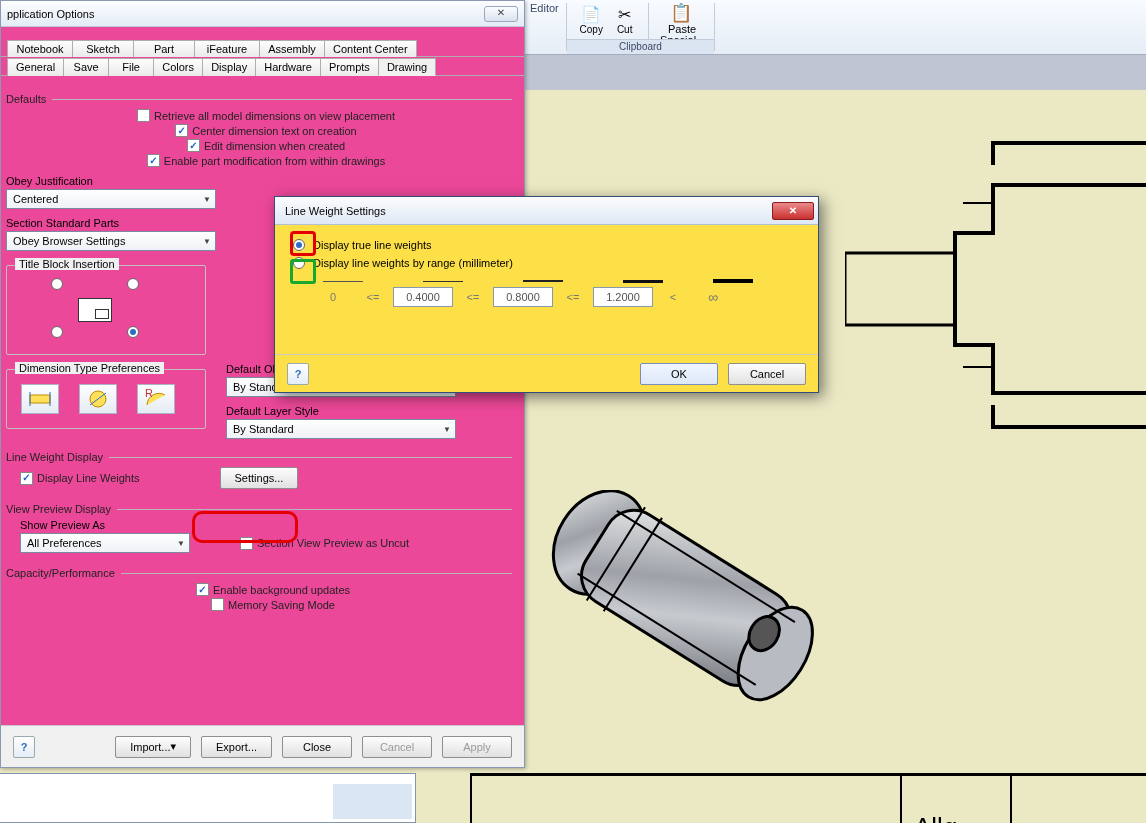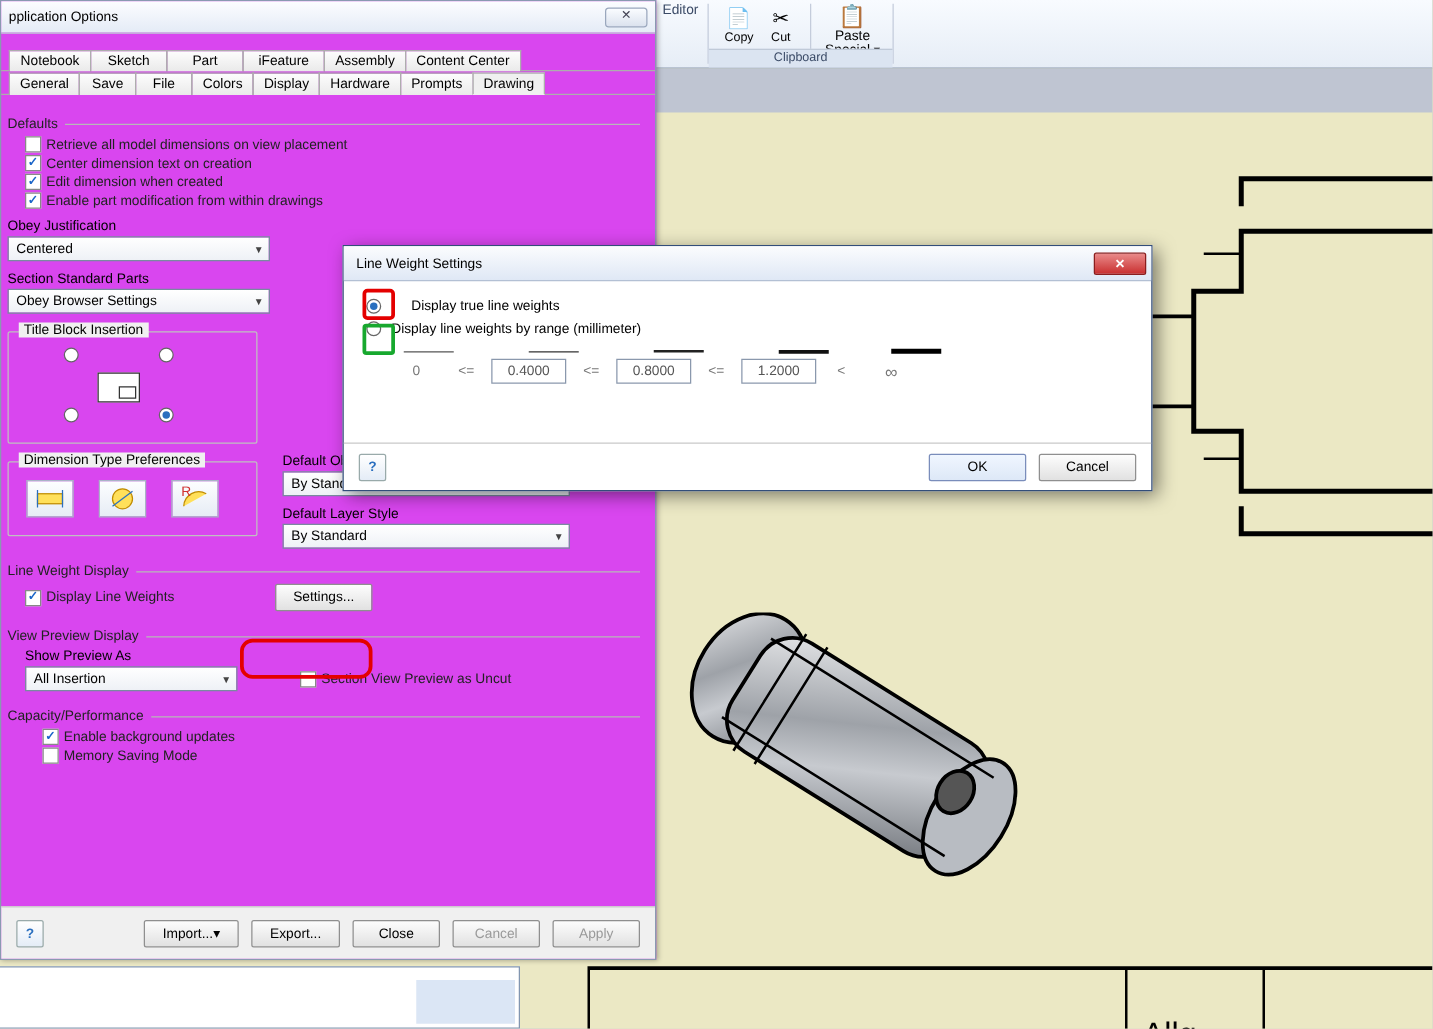--- a/index.html
+++ b/index.html
@@ -10,53 +10,53 @@
 .ribbon-group { position: absolute; top: 0; height: 55px; text-align: center; }
 .ribbon-group .icons { height: 38px; display: flex; align-items: center; justify-content: center; gap: 14px; padding-top: 2px; }
 .ribbon-sep { position:absolute; top:3px; height:48px; width:1px; background:#c4ccdb; }
 
 .ribbon-panel-label { position:absolute; bottom:0; left:0; right:0; height:15px; background:#dbe4f1; font-size:10px; color:#3a4a66; border-top:1px solid #c0cad8; text-align:center; line-height:14px;}
 
 
 .drawing-area { position: absolute; top: 55px; left: 0; right: 0; bottom: 0; background: #ebe8c4; }
 
 
-.dlg-options { position:absolute; left:0; top:0; width:525px; height:768px; background:#d946ef; border:1px solid #8a99b1; box-shadow:1px 1px 4px rgba(0,0,0,0.3);}
+.dlg-options { position:absolute; left:0; top:0; width:525px; height:768px; background:#ec4899; border:1px solid #8a99b1; box-shadow:1px 1px 4px rgba(0,0,0,0.3);}
 .dlg-options .titlebar { height:26px; background:linear-gradient(#fcfdff,#e4ebf6); border-bottom:1px solid #c0c9d8; display:flex; align-items:center; padding:0 6px; justify-content:space-between;}
 .dlg-options .close-x { width:34px; height:16px; border:1px solid #9aa7bd; border-radius:3px; background:linear-gradient(#fafcff,#dbe2ee); text-align:center; line-height:12px; color:#445; font-size:10px;}
 
 
 .tabs-row { display:flex; border-bottom:1px solid #adadad; padding:0 6px; margin-top:8px;}
 .tabs-row.second { margin-top:0;}
 .tab { padding:2px 8px; background:linear-gradient(#fdfdfd,#eaeaea); border:1px solid #adadad; border-bottom:none; margin-right:-1px; font-size:11px; cursor:default; position:relative; top:1px;}
 .tab.active { background:#f0f0f0; border-bottom:1px solid #f0f0f0; z-index:2;}
 
 .panel-body { padding:8px 12px 8px 5px; position:absolute; top:80px; left:0; right:0; bottom:42px; overflow:hidden;}
 
 .section-label { font-size:11px; color:#222; margin:4px 0 4px 0; display:flex; align-items:center; gap:6px;}
 .section-label .rule { flex:1; height:1px; background:#b8b8b8;}
 
-.chk-row { display:flex; align-items:center; gap:4px; margin:2px 0 2px 14px; color:#222;}
+.chk-row { display:flex; align-items:center; gap:4px; margin:2px 0 2px 14px; color:#222;justify-content:center;}
 .chk { width:13px; height:13px; border:1px solid #888; background:#fff; display:inline-flex; align-items:center; justify-content:center;}
 .chk.checked::after { content:"✓"; color:#1a64c8; font-size:10px; font-weight:bold; line-height:10px;}
 
 .combo { display:flex; align-items:center; justify-content:space-between; border:1px solid #7a8aa0; background:linear-gradient(#fff,#eef1f6); height:20px; padding:0 4px 0 6px; font-size:11px;}
 .combo .arrow { font-size:8px; color:#444;}
 
 .group-frame { border:1px solid #c0c0c0; border-radius:2px; padding:8px 10px 10px 10px; margin-top:6px; position:relative;}
 .group-frame .legend { position:absolute; top:-8px; left:8px; background:#f0f0f0; padding:0 4px; font-size:11px;}
 
 .btn { display:inline-flex; align-items:center; justify-content:center; padding:2px 14px; background:linear-gradient(#fdfdfd,#e1e1e1); border:1px solid #8f8f8f; border-radius:2px; font-size:11px; min-width:70px; height:22px;}
 .btn.disabled { color:#9a9a9a;}
 
 .bottom-bar { position:absolute; left:0; right:0; bottom:0; height:42px; background:#f0f0f0; border-top:1px solid #c9c9c9; display:flex; align-items:center; padding:0 12px; gap:10px;}
 .help-q { width:22px; height:22px; border:1px solid #9aa; background:linear-gradient(#fff,#e4ecf6); display:flex; align-items:center; justify-content:center; color:#2a6fbf; font-weight:bold; border-radius:2px;}
 
 
-.dlg-lw { position:absolute; left:274px; top:196px; width:648px; height:197px; background:#ffffff; border:1px solid #324d7a; box-shadow:4px 4px 14px rgba(0,0,0,0.5);}
+.dlg-lw { position:absolute; left:274px; top:196px; width:545px; height:197px; background:#fde047; border:1px solid #324d7a; box-shadow:4px 4px 14px rgba(0,0,0,0.5);}
 .dlg-lw .titlebar { height:28px; background:linear-gradient(#fbfcfe,#dfe8f5); border-bottom:1px solid #b3c0d4; display:flex; align-items:center; justify-content:space-between; padding:0 4px 0 10px; font-size:12px;}
 .close-btn { width:42px; height:18px; background:linear-gradient(#e98a8a,#c93030); border:1px solid #8a1e1e; border-radius:2px; display:flex; align-items:center; justify-content:center; color:#fff; font-weight:bold; font-size:10px;}
 
 .radio { width:12px; height:12px; border:1px solid #666; border-radius:50%; background:#fff; display:inline-flex; align-items:center; justify-content:center;}
 .radio.checked::after{ content:""; width:6px; height:6px; background:#2a6fbf; border-radius:50%;}
 
 .annot-red { position:absolute; border:3px solid #e40000; border-radius:10px; pointer-events:none;}
 .annot-green { position:absolute; border:3px solid #17a82e; border-radius:3px; pointer-events:none;}
 
 .lw-input { width:60px; height:20px; border:1px solid #8a98ad; background:#fff; text-align:center; font-size:11px;}
@@ -285,21 +285,21 @@
         </div>
     </div>
 
     <div class="section-label" style="margin-top:14px;">
         <span>View Preview Display</span>
         <span class="rule"></span>
       </div>
     <div style="margin:4px 0 2px 14px;">Show Preview As</div>
     <div style="display:flex; align-items:center; gap:50px; margin-left:14px;">
       <div class="combo" style="width:170px;">
-        <span>All Insertion</span>
+        <span>All Preferences</span>
           <span class="arrow">▼</span>
       </div>
       <label class="chk-row" style="margin:0;">
           <span class="chk"></span>
           <span>Section View Preview as Uncut</span>
         </label>
     </div>
 
     <div class="section-label" style="margin-top:14px;">
         <span>Capacity/Performance</span>
@@ -328,21 +328,21 @@
 
 <div class="annot-red" style="left:192px; top:511px; width:106px; height:32px;"></div>
 
 <div class="dlg-lw">
   <div class="titlebar">
     <span>Line Weight Settings</span>
     <div class="close-btn">✕</div>
   </div>
 
   <div style="padding:14px 18px 8px 18px;">
-    <div style="display:flex; align-items:center; gap:24px; margin-bottom:6px;">
+    <div style="display:flex; align-items:center; gap:8px; margin-bottom:6px;">
       <span class="radio checked"></span>
       <span>Display true line weights</span>
     </div>
     <div style="display:flex; align-items:center; gap:8px; margin-bottom:10px;">
       <span class="radio"></span>
       <span>Display line weights by range (millimeter)</span>
     </div>
 
     <div style="display:flex; align-items:center; gap:0; margin:8px 0 4px 20px;">
       <div style="width:60px; text-align:center">

